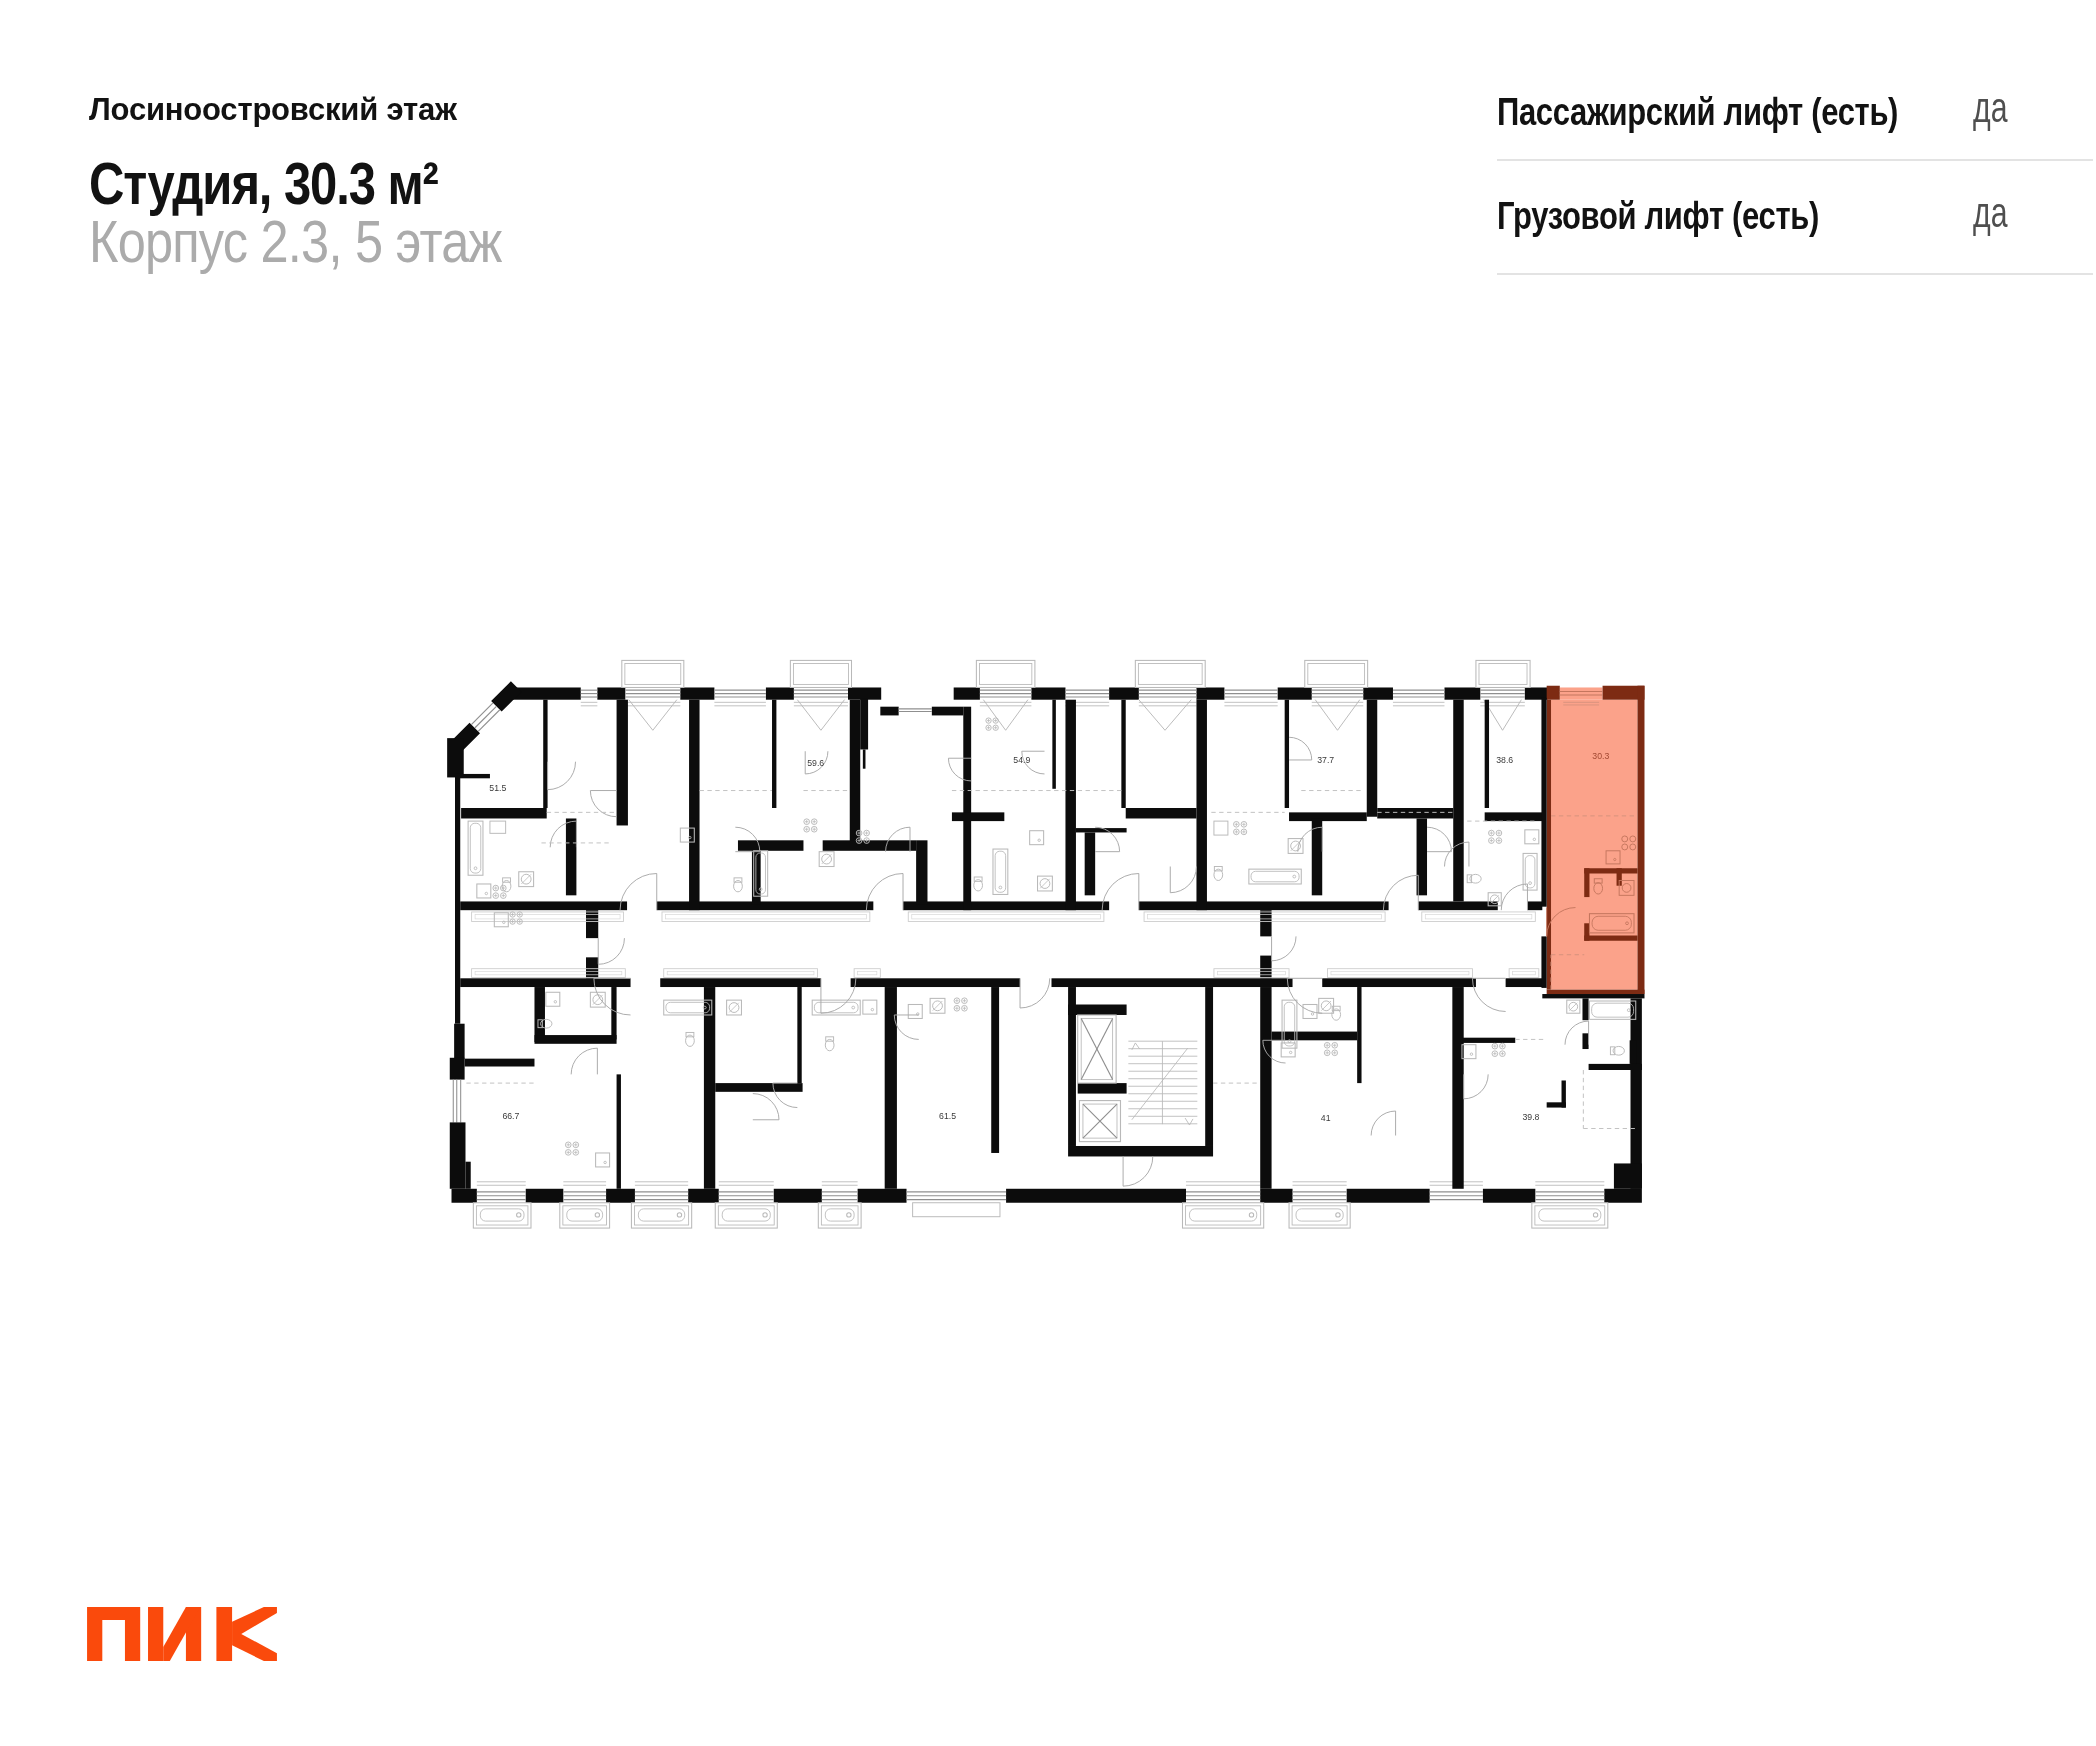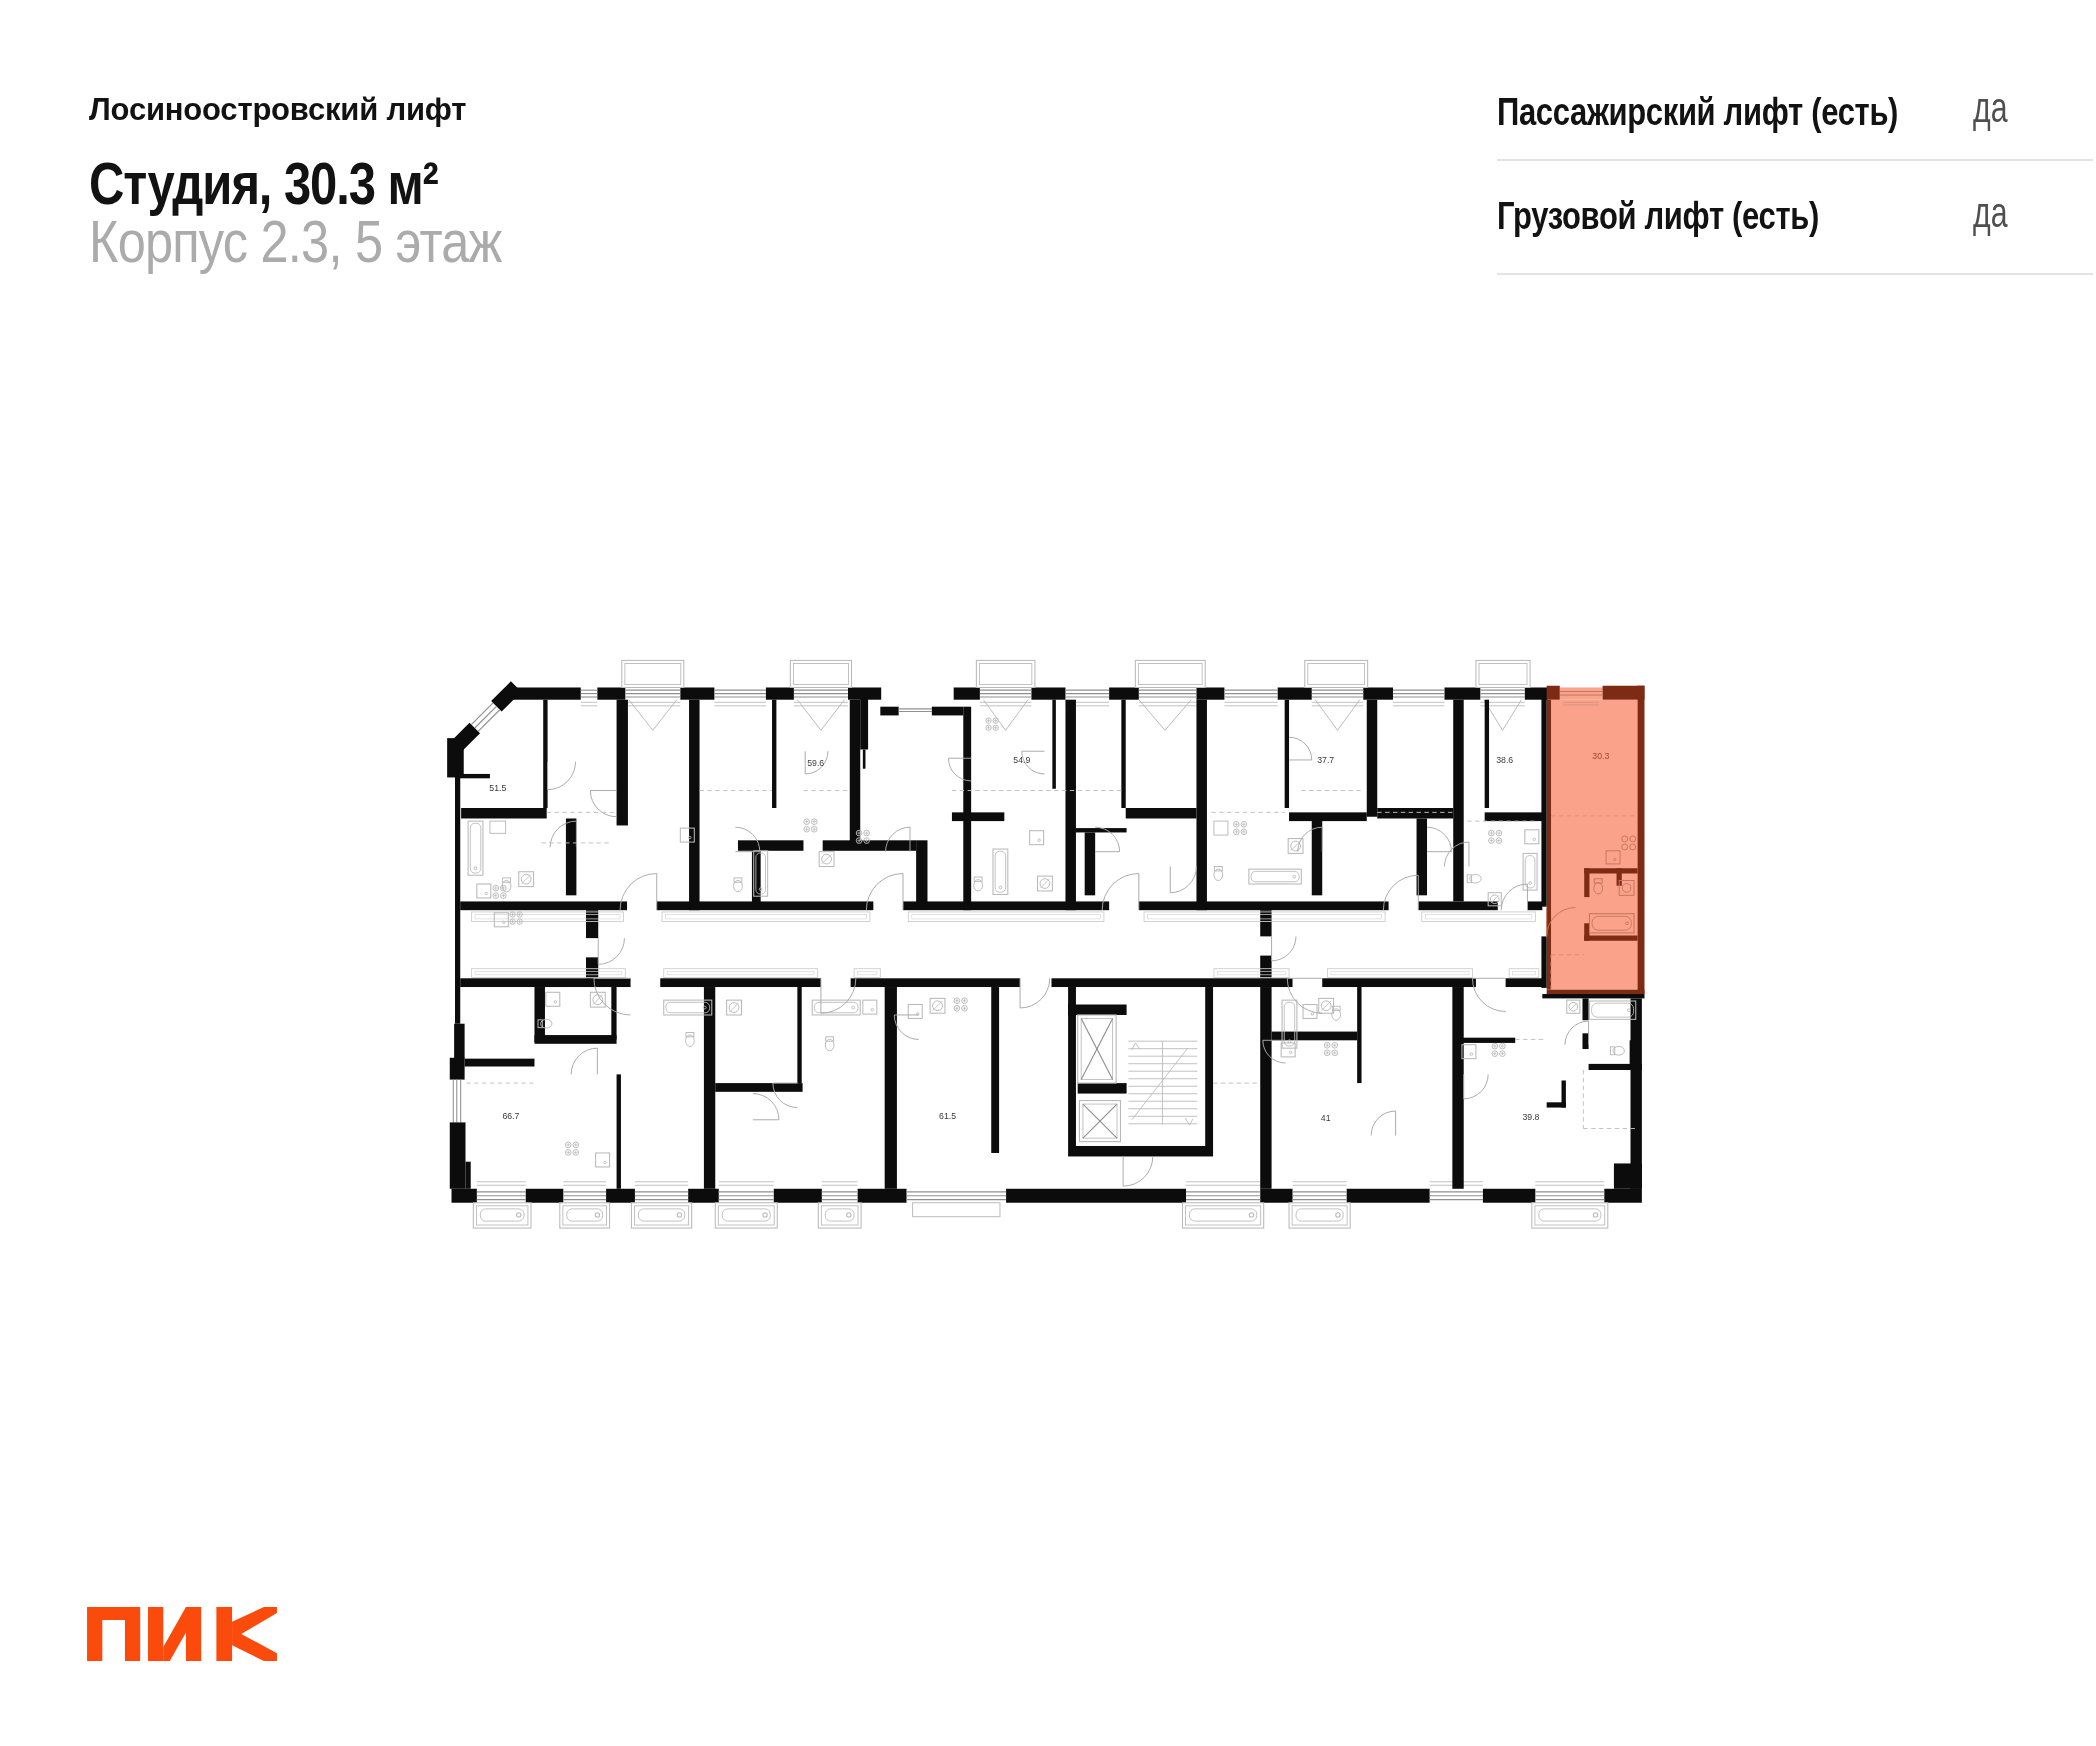--- a/index.html
+++ b/index.html
@@ -1,19 +1,19 @@
 <!DOCTYPE html>
 <html lang="ru" style="font-size:14px"><head><meta charset="utf-8">
 <style>
 html,body{margin:0;padding:0;background:#ffffff;width:2096px;height:1747px;overflow:hidden}
 body{font-family:"Liberation Sans",sans-serif;position:relative}
 .abs{position:absolute}
 </style></head>
 <body>
-<div class="abs" style="left:89px;top:94px;font-size:31px;font-weight:700;color:#121212;line-height:1;letter-spacing:-0.2px">Лосиноостровский лифт</div>
+<div class="abs" style="left:89px;top:94px;font-size:31px;font-weight:700;color:#121212;line-height:1;letter-spacing:-0.2px">Лосиноостровский этаж</div>
 <div class="abs" style="left:89px;top:155px;font-size:59px;font-weight:700;color:#121212;line-height:1;letter-spacing:-1.3px;transform:scaleX(0.83);transform-origin:left top">Студия, 30.3 м²</div>
 <div class="abs" style="left:89px;top:213px;font-size:59px;font-weight:400;color:#ababab;line-height:1;letter-spacing:-0.9px;transform:scaleX(0.856);transform-origin:left top">Корпус 2.3, 5 этаж</div>
 
 <div class="abs" style="left:1497px;top:93px;font-size:38px;font-weight:700;color:#121212;line-height:1;letter-spacing:-0.4px;transform:scaleX(0.815);transform-origin:left top">Пассажирский лифт (есть)</div>
 <div class="abs" style="left:1973px;top:87px;font-size:42px;font-weight:400;color:#4f4f4f;line-height:1;transform:scaleX(0.72);transform-origin:left top">да</div>
 <div class="abs" style="left:1497px;top:159px;width:596px;height:1.7px;background:#e3e3e3"></div>
 <div class="abs" style="left:1497px;top:197px;font-size:38px;font-weight:700;color:#121212;line-height:1;letter-spacing:-0.4px;transform:scaleX(0.815);transform-origin:left top">Грузовой лифт (есть)</div>
 <div class="abs" style="left:1973px;top:192px;font-size:42px;font-weight:400;color:#4f4f4f;line-height:1;transform:scaleX(0.72);transform-origin:left top">да</div>
 <div class="abs" style="left:1497px;top:273px;width:596px;height:1.7px;background:#e3e3e3"></div>
 

